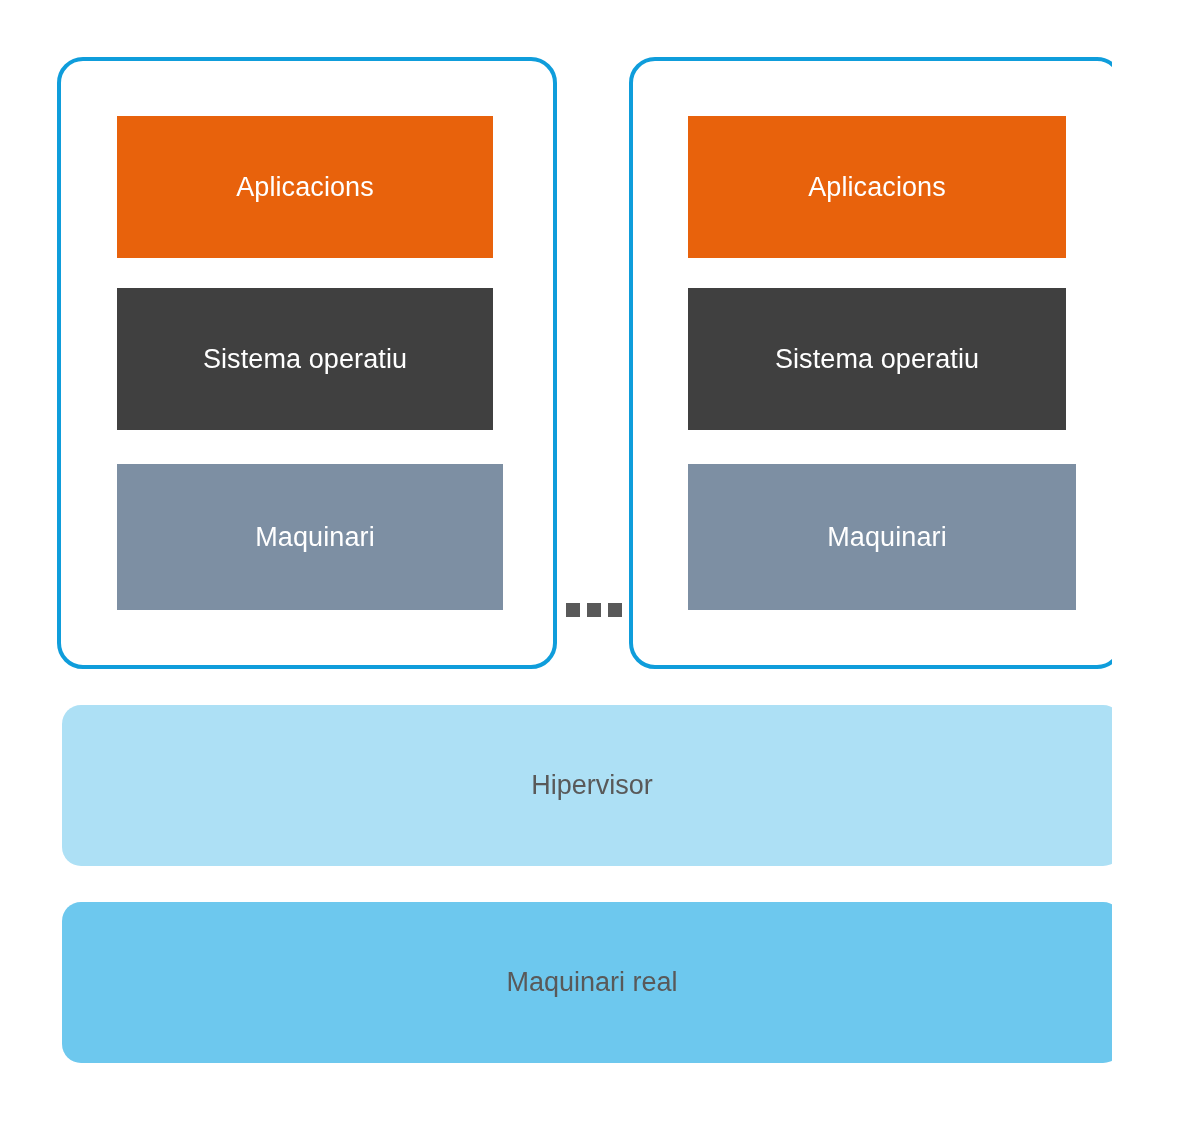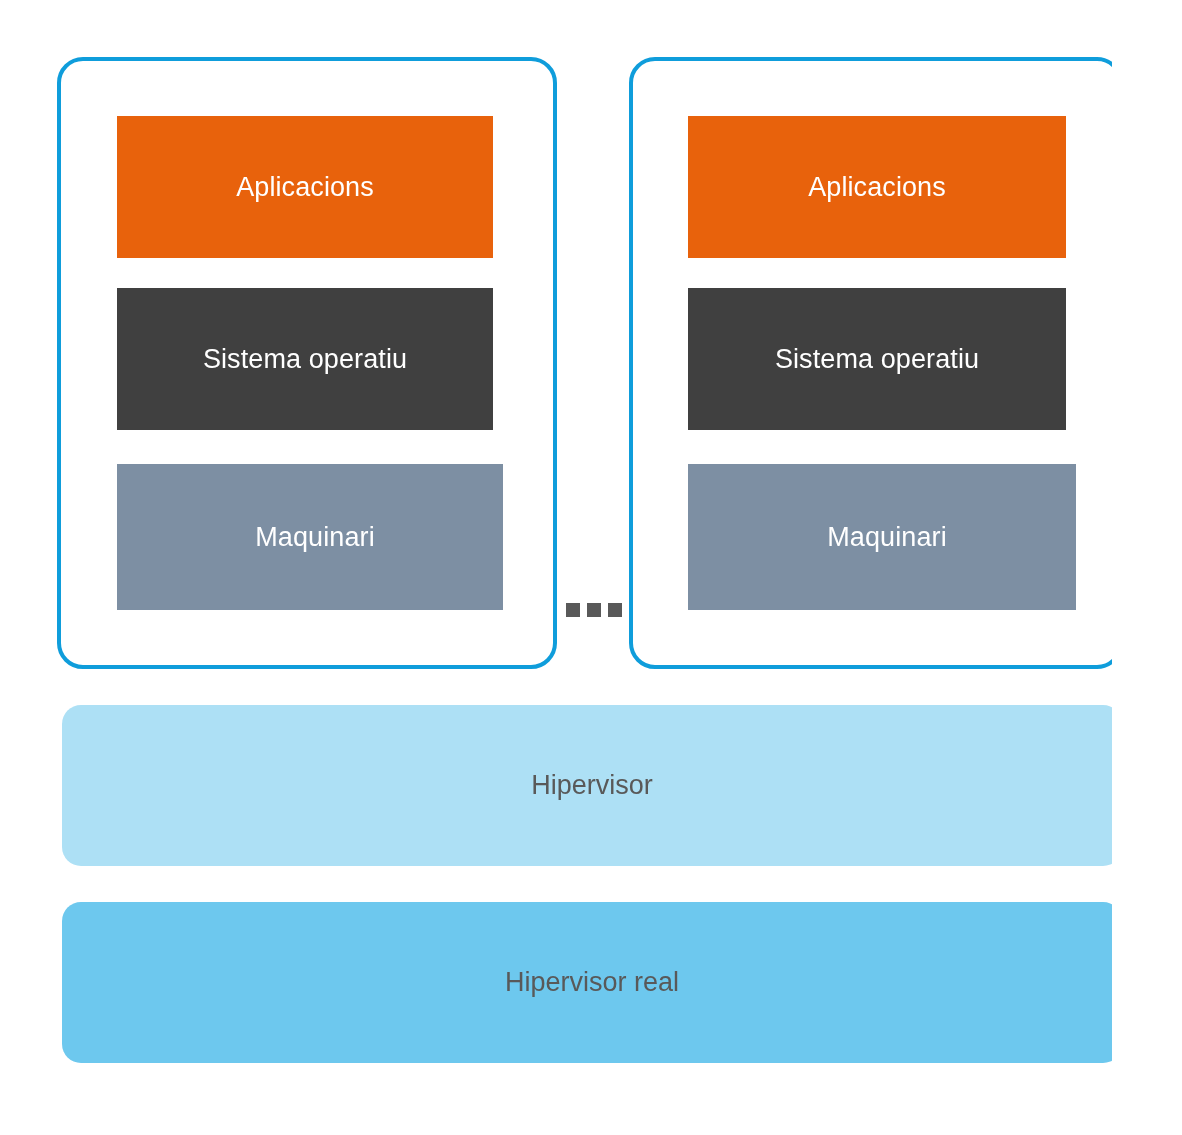--- a/index.html
+++ b/index.html
@@ -133,16 +133,16 @@
 
   <div class="layer layer-hw" id="vm2-hw">
     <span>Maquinari</span>
   </div>
 
   <div class="band" id="band-hypervisor">
     <span>Hipervisor</span>
   </div>
 
   <div class="band" id="band-physical">
-    <span>Hipervisor real</span>
+    <span>Maquinari real</span>
   </div>
 
 </div>
 
 </body></html>

